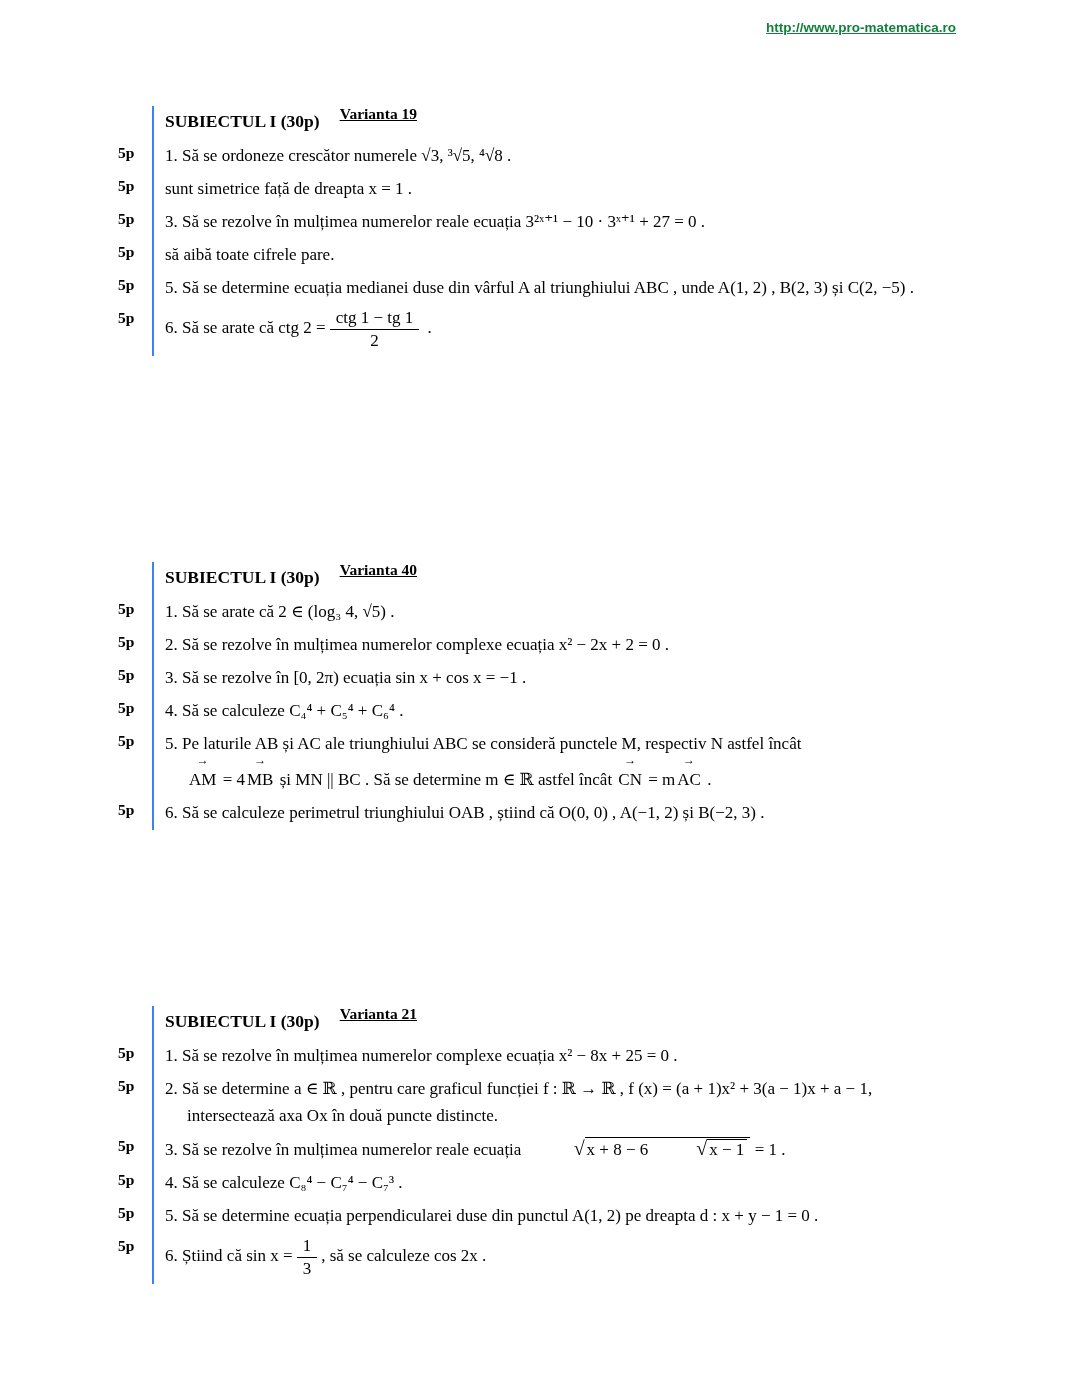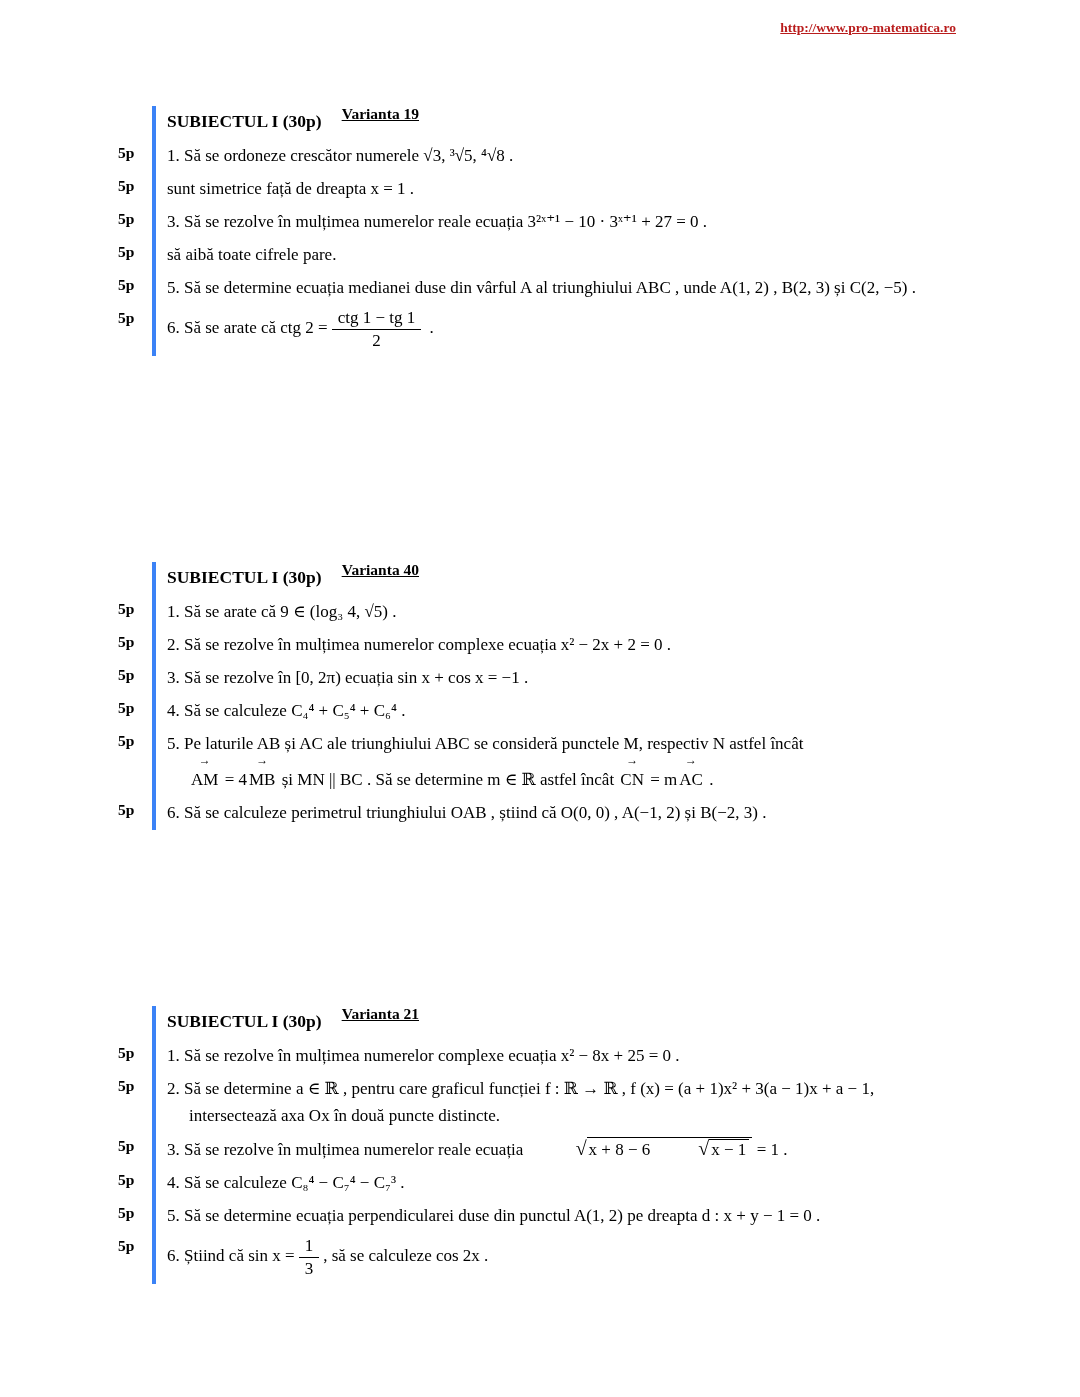--- a/index.html
+++ b/index.html
@@ -4,35 +4,35 @@
 <style>
   * { margin:0; padding:0; box-sizing:border-box; }
   html, body { background:#ffffff; }
   body {
     width:1080px; height:1397px; position:relative;
     font-family:"Liberation Serif","DejaVu Serif","DejaVu Sans",serif;
     color:#000;
   }
   .header-url {
     position:absolute; top:20px; right:124px;
-    font-family:Liberation Serif, serif;
-    font-weight:700; font-size:13.5px; text-decoration:underline; color:#b91c1c;
+    font-family:Liberation Sans, sans-serif;
+    font-weight:700; font-size:13.5px; text-decoration:underline; color:#15803d;
     cursor:pointer;
   }
   .section { position:absolute; left:118px; right:58px; }
   #s1 { top:106px; }
   #s2 { top:562px; }
   #s3 { top:1006px; }
   .row { display:flex; align-items:stretch; }
   .pts {
     flex:0 0 34px; width:34px;
     font-weight:700; font-size:15.5px; padding-top:4px;
   }
   .content {
-    flex:1; border-left:4px solid #3b82f6;
+    flex:1; border-left:2px solid #3b82f6;
     padding:2px 0 4px 11px;
     font-size:17px; line-height:27px;
   }
   .title-row .content { padding-bottom:5px; }
   .sec-title { font-weight:700; font-size:17.5px; }
   .variant {
     display:inline-block; margin-left:20px; position:relative; top:-8px;
     font-weight:700; font-size:15.5px; text-decoration:underline;
   }
   .pline { display:block; }
@@ -112,21 +112,21 @@
   <div class="row title-row">
     <div class="pts"></div>
     <div class="content">
       <span class="sec-title">SUBIECTUL I (30p)</span><span class="variant">Varianta 40</span>
     </div>
   </div>
 
   <div class="row">
     <div class="pts">5p</div>
     <div class="content">
-      <div class="pline"><span>1. Să se arate că 9 ∈ (log₃ 4, √5) .</span></div>
+      <div class="pline"><span>1. Să se arate că 2 ∈ (log₃ 4, √5) .</span></div>
     </div>
   </div>
 
   <div class="row">
     <div class="pts">5p</div>
     <div class="content">
       <div class="pline"><span>2. Să se rezolve în mulțimea numerelor complexe ecuația x² − 2x + 2 = 0 .</span></div>
     </div>
   </div>
 

